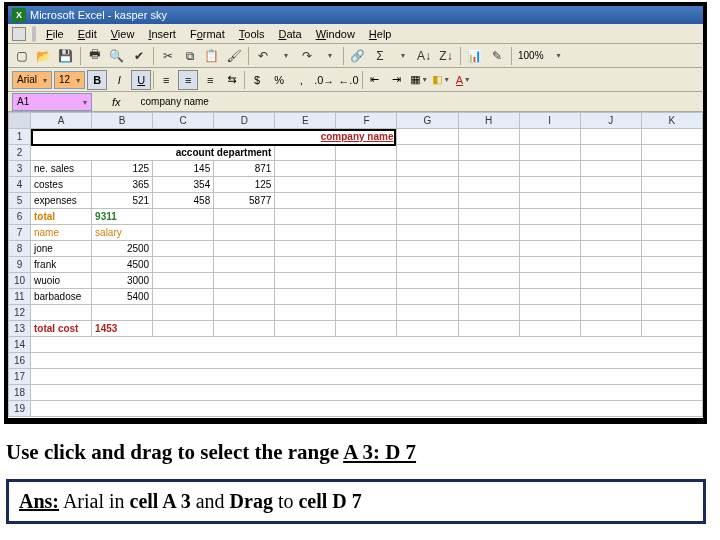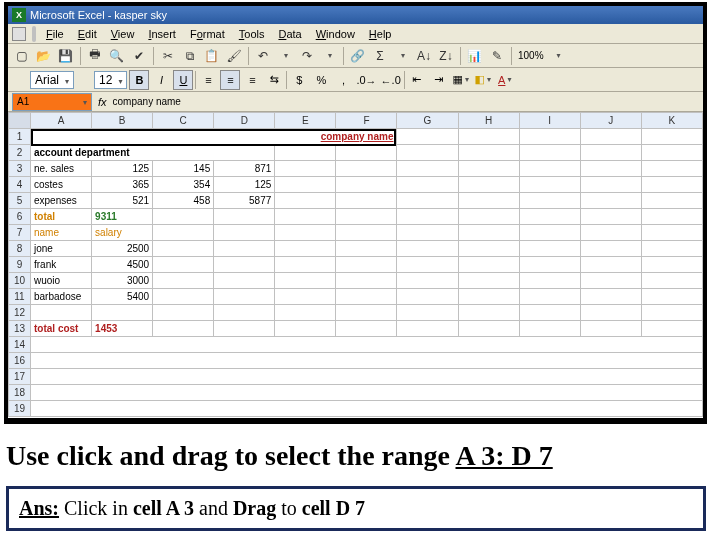--- a/index.html
+++ b/index.html
@@ -12,47 +12,47 @@
   .menubar { height: 20px; background: #ece9d8; border-bottom: 1px solid #aca899; display: flex; align-items: center; padding: 0 4px; gap: 2px; font-size: 11px; }
   .menubar .menu-item { padding: 2px 6px; cursor: default; }
   .menubar .menu-item u { text-decoration: underline; }
   .menubar .accent { width: 4px; height: 16px; background: #c0c0c0; border-radius: 2px; margin-right: 2px; }
   .win-icon { width: 14px; height: 14px; background: #e0e0e0; border: 1px solid #888; margin-right: 4px; }
   .toolbar { height: 24px; background: #ece9d8; border-bottom: 1px solid #aca899; display: flex; align-items: center; padding: 0 4px; gap: 2px; }
   .toolbar .tbtn { width: 20px; height: 20px; background: #ece9d8; border: 1px solid transparent; display: flex; align-items: center; justify-content: center; font-size: 12px; color: #333; cursor: default; }
   .toolbar .sep { width: 1px; height: 18px; background: #aca899; margin: 0 2px; }
   .toolbar .zoom-val { font-size: 10px; padding: 0 2px; }
   .format-bar { height: 24px; background: #ece9d8; border-bottom: 1px solid #aca899; display: flex; align-items: center; padding: 0 4px; gap: 2px; }
-  .format-bar select, .format-bar .combo { height: 18px; border: 1px solid #7b9ebd; background: #ffffff; font-size: 12px; padding: 0 2px; margin-left: 18px; }
+  .format-bar select, .format-bar .combo { height: 18px; border: 1px solid #7b9ebd; background: #fdba74; font-size: 10px; padding: 0 2px; }
   .format-bar .combo { display: inline-flex; align-items: center; gap: 4px; padding: 0 4px; }
   .format-bar .fbtn { min-width: 20px; height: 20px; display: flex; align-items: center; justify-content: center; font-size: 11px; border: 1px solid transparent; cursor: default; }
   .format-bar .fbtn.active { border: 1px solid #888; background: #d8e0ec; }
   .formula-bar { height: 20px; background: #ece9d8; border-bottom: 1px solid #aca899; display: flex; align-items: center; }
-  .formula-bar .namebox { width: 80px; height: 18px; border: 1px solid #7b9ebd; background: #f97316; display: flex; align-items: center; padding: 0 4px; font-size: 10px; margin-left: 4px; justify-content: space-between; }
-  .formula-bar .fx { margin: 0 6px; font-style: italic; font-size: 11px; }
+  .formula-bar .namebox { width: 80px; height: 18px; border: 1px solid #7b9ebd; background: #f0abfc; display: flex; align-items: center; padding: 0 4px; font-size: 10px; margin-left: 4px; justify-content: space-between; }
+  .formula-bar .fx { margin: 0 20px; font-style: italic; font-size: 11px; }
   .formula-bar .formula-val { font-size: 10px; }
   .grid-area { position: relative; background: #fff; overflow: hidden; height: calc(100% - 18px - 20px - 24px - 24px - 20px); }
   table.grid { border-collapse: collapse; width: 100%; table-layout: fixed; }
   table.grid th, table.grid td { border: 1px solid #c0c0c0; font-size: 10px; padding: 0 3px; height: 16px; overflow: hidden; white-space: nowrap; }
   table.grid th { background: #e4ecf7; color: #333; font-weight: normal; text-align: center; }
   table.grid th.corner { width: 22px; background: #d6dde8; }
   table.grid th.rowhdr { width: 22px; background: #e4ecf7; text-align: center; }
   table.grid td { text-align: right; }
   table.grid td.left { text-align: left; }
-  table.grid td.center { text-align: left; margin-top: 10px; }
+  table.grid td.center { text-align: right; margin-top: 10px; }
   .merged-title { color: #b02020; font-weight: bold; text-align: center; text-decoration: underline; }
   .acct-dept { font-weight: bold; text-align: center; }
   .total-label { color: #d08000; font-weight: bold; font-size: 12px; }
   .total-val { color: #2a7a2a; font-weight: bold; font-size: 12px; }
   .hdr-orange { color: #d08000; font-weight: normal; }
   .red-val { color: #b02020; font-weight: bold; }
   .fore-cost { color: #b02020; font-weight: bold; font-size: 12px; }
   .selection-border { position: absolute; border: 2px solid #000; pointer-events: none; }
   .below-area { position: absolute; top: 432px; left: 6px; width: 700px; }
-  .instruction { font-family: "Times New Roman", serif; font-size: 28px; font-weight: bold; color: #000; margin-top: 8px; }
+  .instruction { font-family: "Times New Roman", serif; font-size: 21px; font-weight: bold; color: #000; margin-top: 8px; }
   .instruction .ul { text-decoration: underline; }
   .answer-box { margin-top: 14px; border: 3px solid #1a2a5a; padding: 8px 10px; background: #fff; }
   .answer-text { font-family: "Times New Roman", serif; font-size: 20px; color: #000; }
   .answer-text .ans-label { color: #000000; font-weight: bold; text-decoration: underline; }
   .answer-text .bold { font-weight: bold; }
   .drop-arrow::after { content: "▾"; font-size: 8px; margin-left: 2px; color: #555; }
 </style>
 </head>
 <body>
 
@@ -380,17 +380,17 @@
 
     </div>
   </div>
 
   <div class="below-area">
     <div class="instruction">
       <span>Use click and drag to select the range </span><span class="ul">A 3: D 7</span>
     </div>
     <div class="answer-box">
       <div class="answer-text">
-        <span class="ans-label">Ans:</span><span> Click in </span><span class="bold">cell A 3</span><span> and </span><span class="bold">Drag</span><span> to </span><span class="bold">cell D 7</span>
+        <span class="ans-label">Ans:</span><span> Arial in </span><span class="bold">cell A 3</span><span> and </span><span class="bold">Drag</span><span> to </span><span class="bold">cell D 7</span>
       </div>
     </div>
   </div>
 </div>
 
 </body></html>

